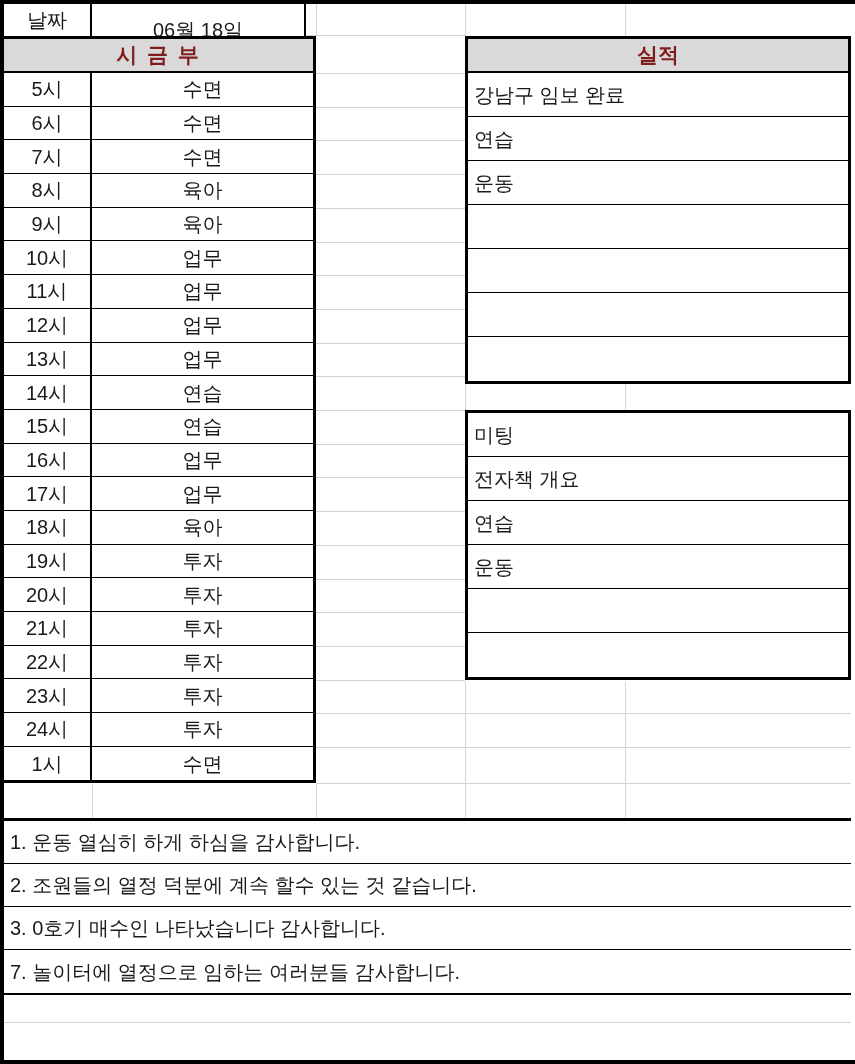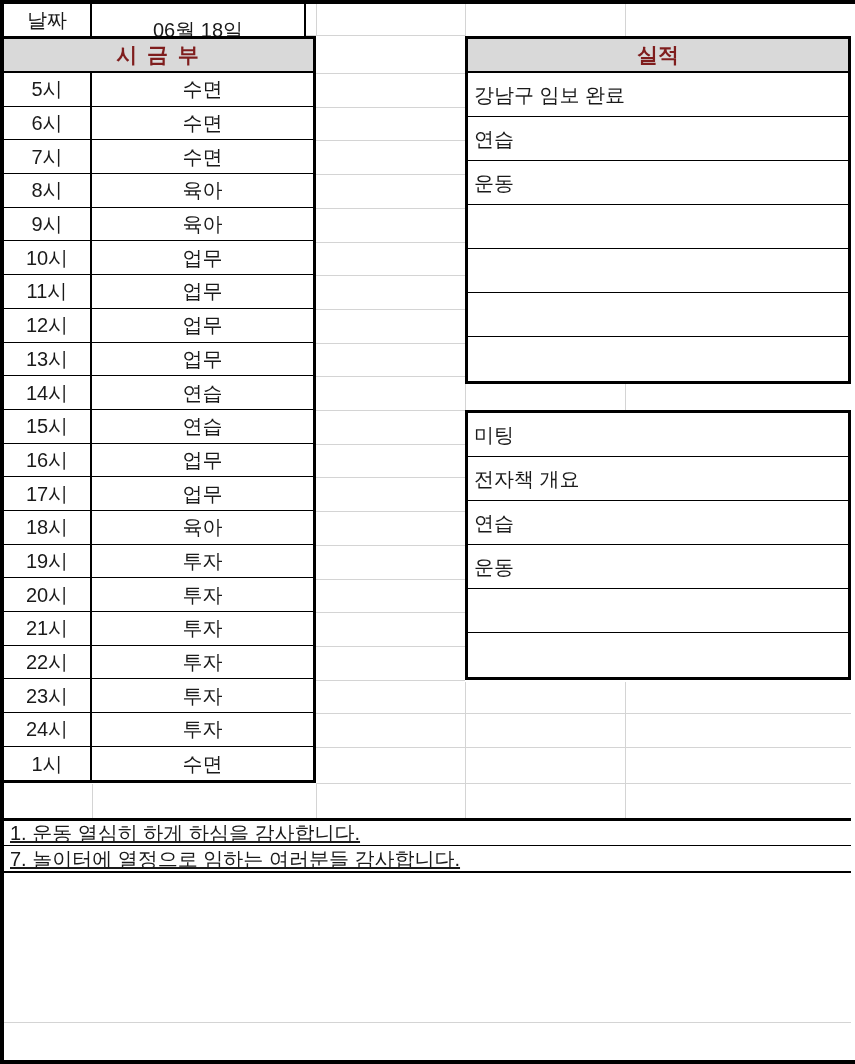--- a/index.html
+++ b/index.html
@@ -26,21 +26,21 @@
   .hdr{
     height:34px;background:#d9d9d9;border-bottom:2px solid #000;box-sizing:border-box;
     display:flex;align-items:center;justify-content:center;
     font-weight:700;font-size:21px;color:#7f1d1d;
   }
   .ls{letter-spacing:2px;}
   .r{display:flex;box-sizing:border-box;border-bottom:1.5px solid #000;}
   .r:last-child{border-bottom:none;text-align:right;}
   .hours .r{height:33.7px;}
   .results .r,.plan .r{height:44px;}
-  .diary .r{height:25px;text-decoration:underline;}
+  .diary .r{height:43px;}
   .c{display:flex;align-items:center;box-sizing:border-box;font-size:20px;line-height:1;}
   .center{justify-content:center;}
   .left{justify-content:flex-start;padding-left:6px;}
   .full{flex:1;min-width:0;white-space:nowrap;overflow:hidden;}
   .time{width:88px;flex:none;border-right:2px solid #000;}
   .act{flex:1;}
   .dl{width:88px;flex:none;border-right:2px solid #000;}
   .dv{flex:1;margin-top:20px;}
 </style>
 </head>
@@ -221,18 +221,24 @@
     <div class="r">
         <div class="c left full"></div>
       </div>
   </div>
 
   <div class="tbl diary">
     <div class="r">
         <div class="c left full">1. 운동 열심히 하게 하심을 감사합니다.</div>
       </div>
     <div class="r">
+        <div class="c left full">2. 조원들의 열정 덕분에 계속 할수 있는 것 같습니다.</div>
+      </div>
+    <div class="r">
+        <div class="c left full">3. 0호기 매수인 나타났습니다 감사합니다.</div>
+      </div>
+    <div class="r">
         <div class="c left full">7. 놀이터에 열정으로 임하는 여러분들 감사합니다.</div>
       </div>
   </div>
 
   <div class="frame"></div>
 </div>
 
 </body></html>

